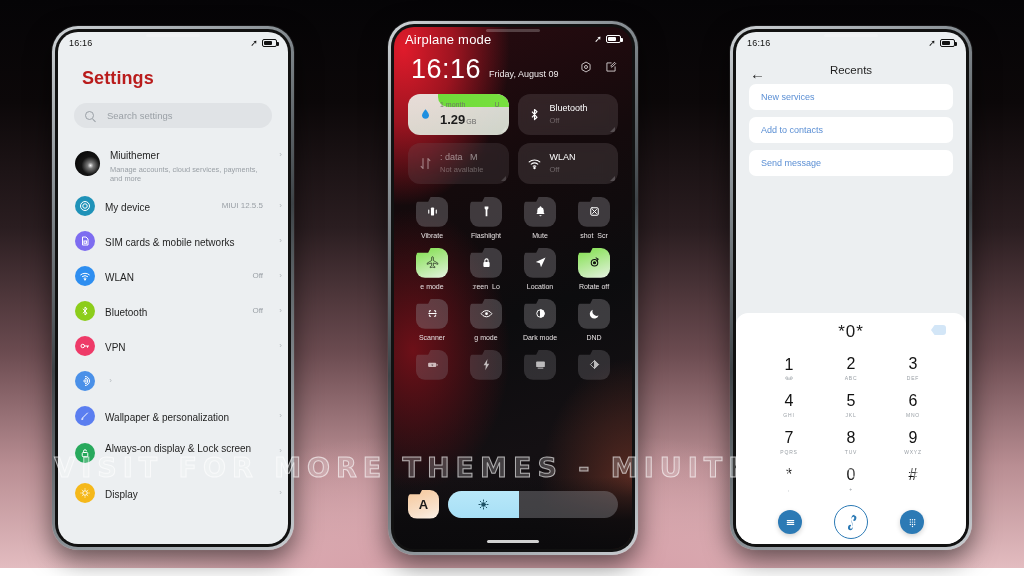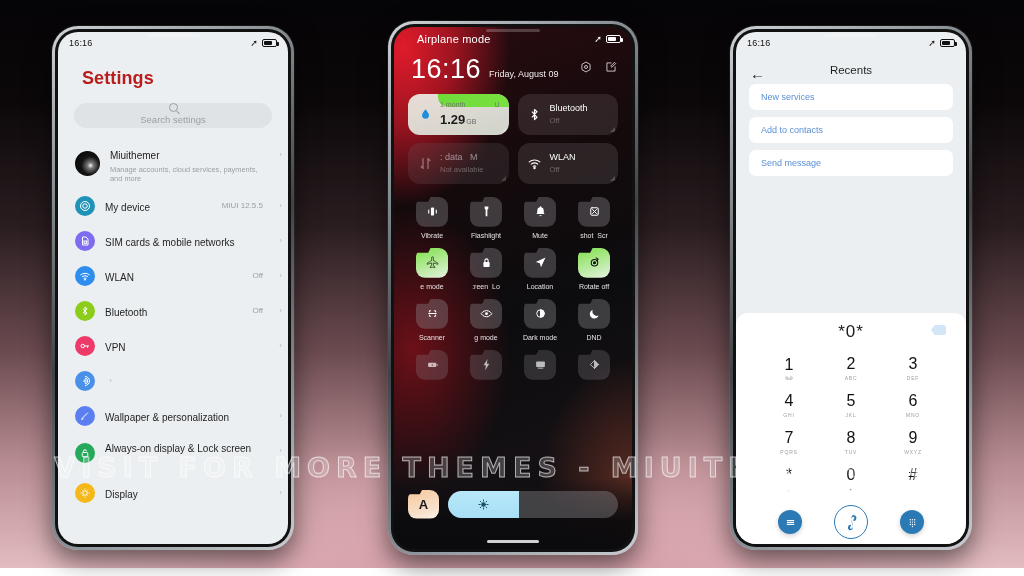--- a/index.html
+++ b/index.html
@@ -68,23 +68,22 @@
 
   
   .settings-screen { background: #eceff1; width: 100%; height: 100%; color: #202124; }
   .settings-screen .statusbar { color: #111; }
   .settings-title {
     font-size: 18px; font-weight: 700; color: #b91c1c;
     padding: 36px 0 0 24px; letter-spacing: .1px;
   }
   .search-box {
     margin: 14px 16px 0 16px; height: 25px; border-radius: 13px;
-    background: #e0e3e6; display: flex; align-items: center; gap: 2px;
+    background: #e0e3e6; display: flex; align-items: center; gap: 13px;
     padding: 0 11px;
-    flex-direction: column;
   }
   .search-box .mag {
     width: 9px; height: 9px; border: 1.3px solid #9aa0a6; border-radius: 50%;
     position: relative; flex: none;
   }
   .search-box .mag::after {
     content:""; position:absolute; right:-3px; bottom:-2.5px;
     width:4px; height:1.3px; background:#9aa0a6; transform: rotate(45deg);
   }
   .search-ph { font-size: 9.5px; color: #9aa0a6; }
@@ -114,21 +113,21 @@
   
   .cc-screen {
     width: 100%; height: 100%; color: #fff; position: relative;
     background:
       radial-gradient(ellipse 62% 42% at 4% 4%, #e01b2b 0%, #9d1420 34%, rgba(70,8,14,0) 72%),
       radial-gradient(ellipse 55% 35% at 100% 88%, #5a2b22 0%, rgba(40,18,14,0) 70%),
       radial-gradient(ellipse 60% 40% at 8% 62%, #6d1018 0%, rgba(40,6,10,0) 68%),
       linear-gradient(160deg, #2a0b10 0%, #140a0c 30%, #0c0c0e 55%, #141013 78%, #0e0d10 100%);
   }
   .cc-screen .statusbar { color: #fff; padding-top: 2px; }
-  .cc-statusleft { font-size: 11px; margin-left: 12px; }
+  .cc-statusleft { font-size: 13px; }
   .cc-clockrow {
     display: flex; align-items: flex-end; gap: 8px;
     padding: 30px 14px 0 17px;
   }
   .cc-time { font-size: 27px; font-weight: 300; line-height: .92; letter-spacing: .5px; }
   .cc-date { font-size: 9px; font-weight: 400; padding-bottom: 3px; color: #f0eced; }
   .cc-actions { margin-left: auto; display: flex; gap: 11px; padding-bottom: 4px; }
   .cc-actions svg { width: 14px; height: 14px; stroke: #e9e4e5; fill: none; stroke-width: 1.4; }
 
   .cc-bigtiles { display: flex; gap: 9px; padding: 12px 14px 0 14px; }

